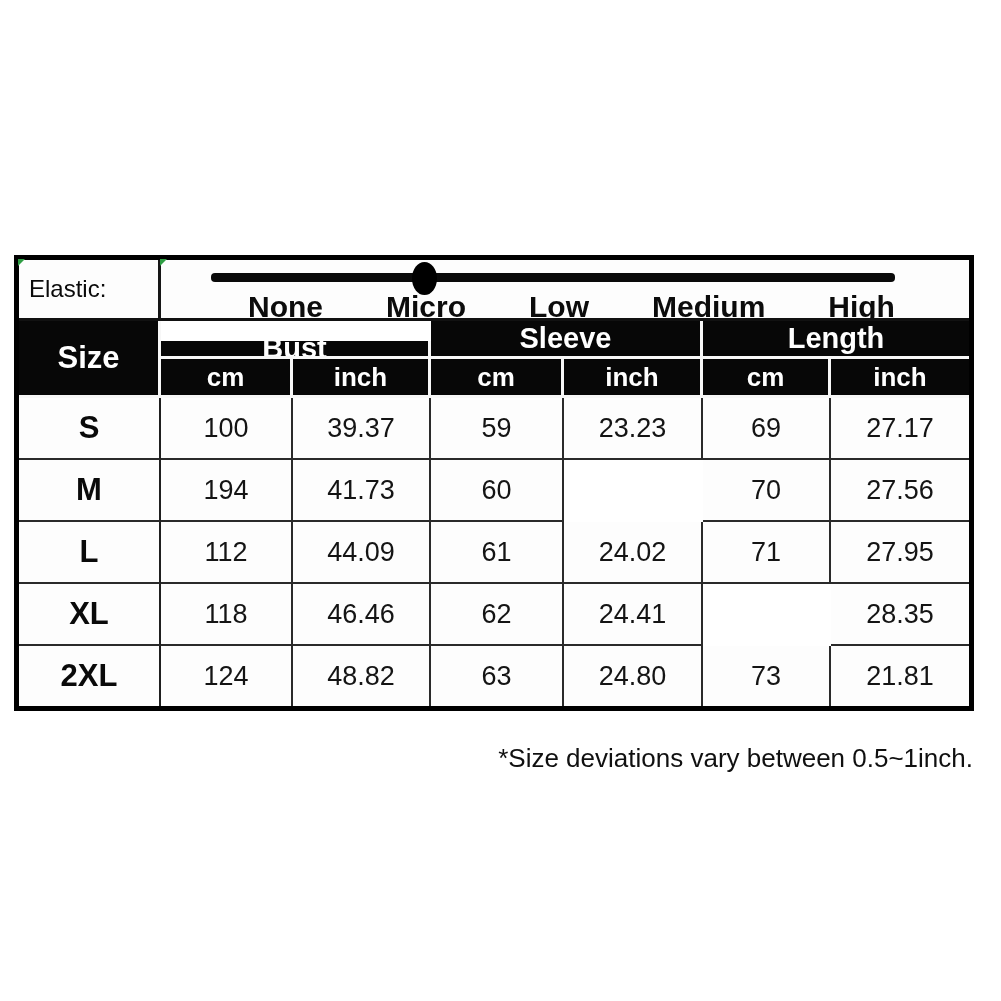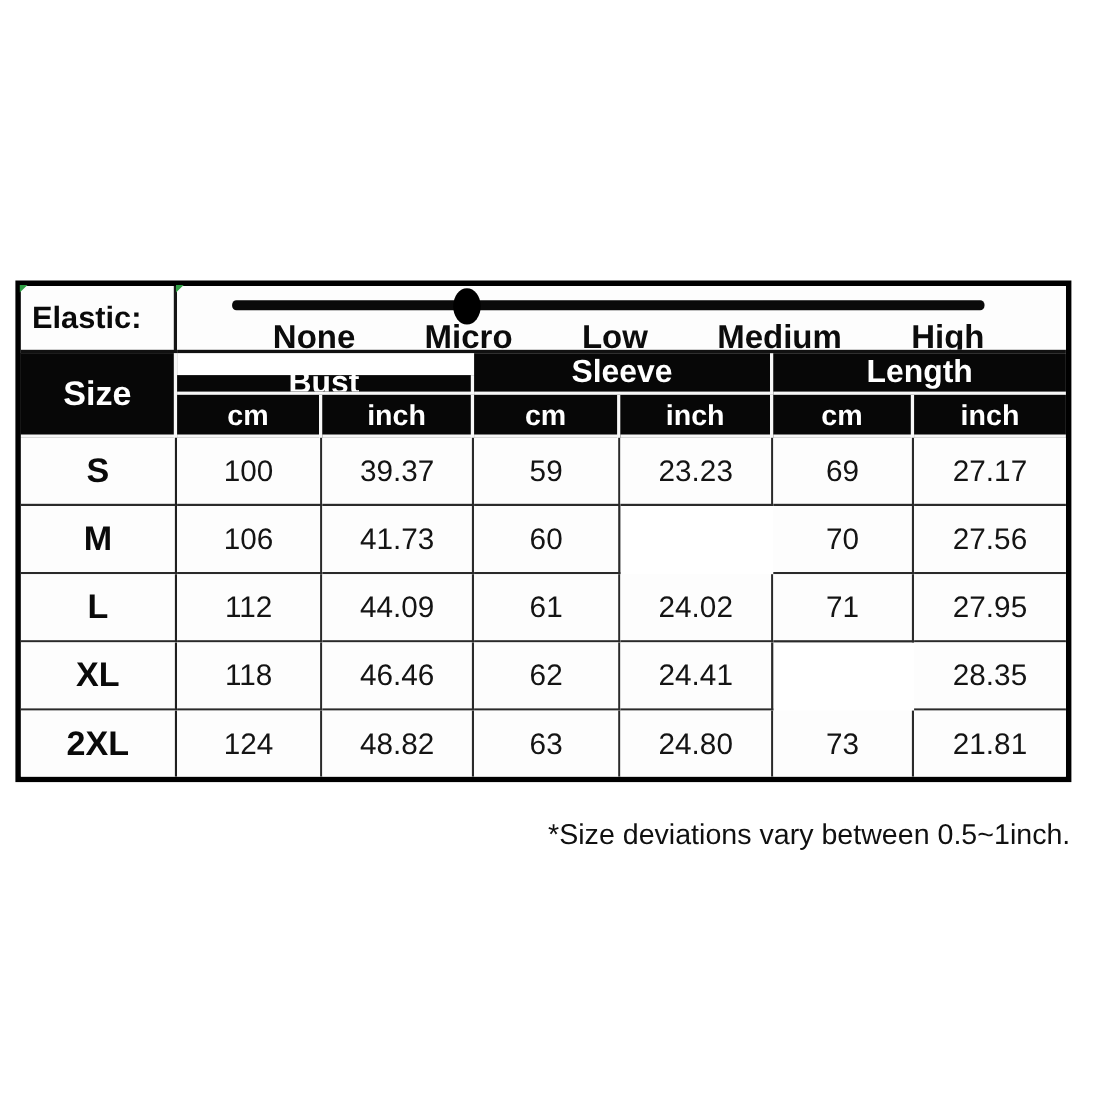--- a/index.html
+++ b/index.html
@@ -31,22 +31,22 @@
     justify-content: center;
     background: #fdfdfd;
     overflow: hidden;
   }
   
   .elastic-label-cell {
     grid-column: 1;
     grid-row: 1;
     justify-content: flex-start;
     padding-left: 10px;
-    font-weight: bold;
-    font-size: 28px;
+    font-weight: normal;
+    font-size: 24px;
     border-right: 3px solid #161616;
     border-bottom: 3px solid #111111;
   }
   .slider-cell {
     grid-column: 2 / 8;
     grid-row: 1;
     position: relative;
     border-bottom: 3px solid #111111;
   }
   .slider-track {
@@ -170,21 +170,21 @@
 
     <div class="cell size-label-cell" style="grid-row:4">S</div>
     <div class="cell val-cell" style="grid-row:4;grid-column:2">100</div>
     <div class="cell val-cell" style="grid-row:4;grid-column:3">39.37</div>
     <div class="cell val-cell" style="grid-row:4;grid-column:4">59</div>
     <div class="cell val-cell" style="grid-row:4;grid-column:5">23.23</div>
     <div class="cell val-cell" style="grid-row:4;grid-column:6">69</div>
     <div class="cell val-cell col-last" style="grid-row:4;grid-column:7">27.17</div>
 
     <div class="cell size-label-cell" style="grid-row:5">M</div>
-    <div class="cell val-cell" style="grid-row:5;grid-column:2">106</div>
+    <div class="cell val-cell" style="grid-row:5;grid-column:2">194</div>
     <div class="cell val-cell" style="grid-row:5;grid-column:3">41.73</div>
     <div class="cell val-cell" style="grid-row:5;grid-column:4">60</div>
     <div class="cell val-cell" style="grid-row:5;grid-column:6">70</div>
     <div class="cell val-cell col-last" style="grid-row:5;grid-column:7">27.56</div>
 
     <div class="cell size-label-cell" style="grid-row:6">L</div>
     <div class="cell val-cell" style="grid-row:6;grid-column:2">112</div>
     <div class="cell val-cell" style="grid-row:6;grid-column:3">44.09</div>
     <div class="cell val-cell" style="grid-row:6;grid-column:4">61</div>
     <div class="cell val-cell" style="grid-row:6;grid-column:5">24.02</div>

